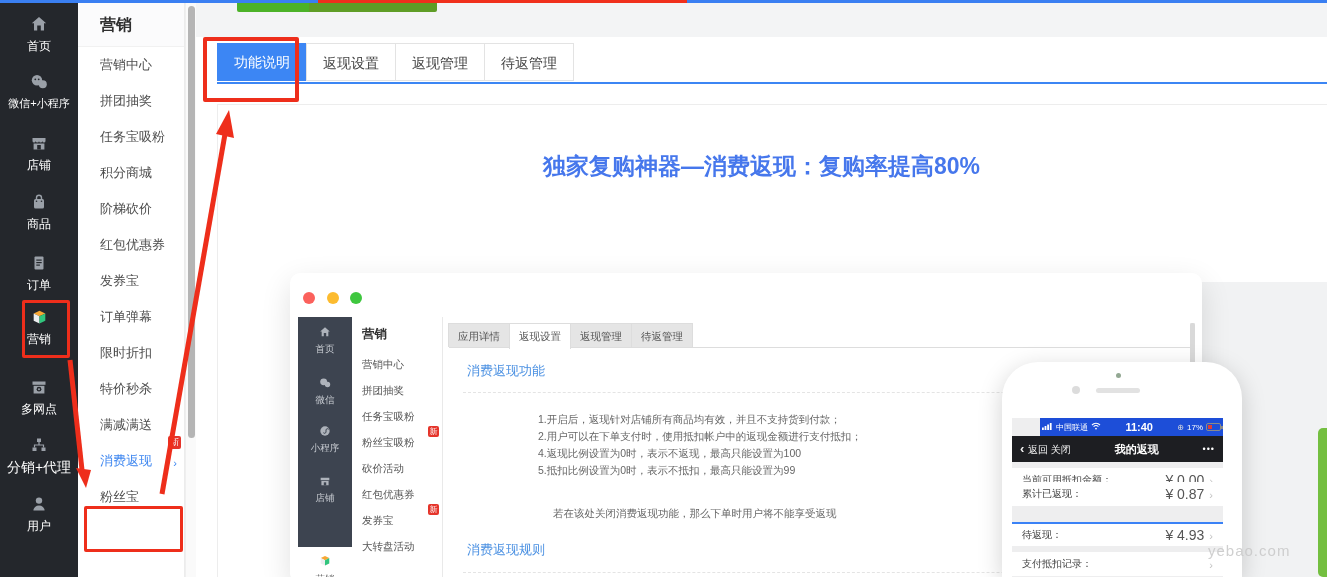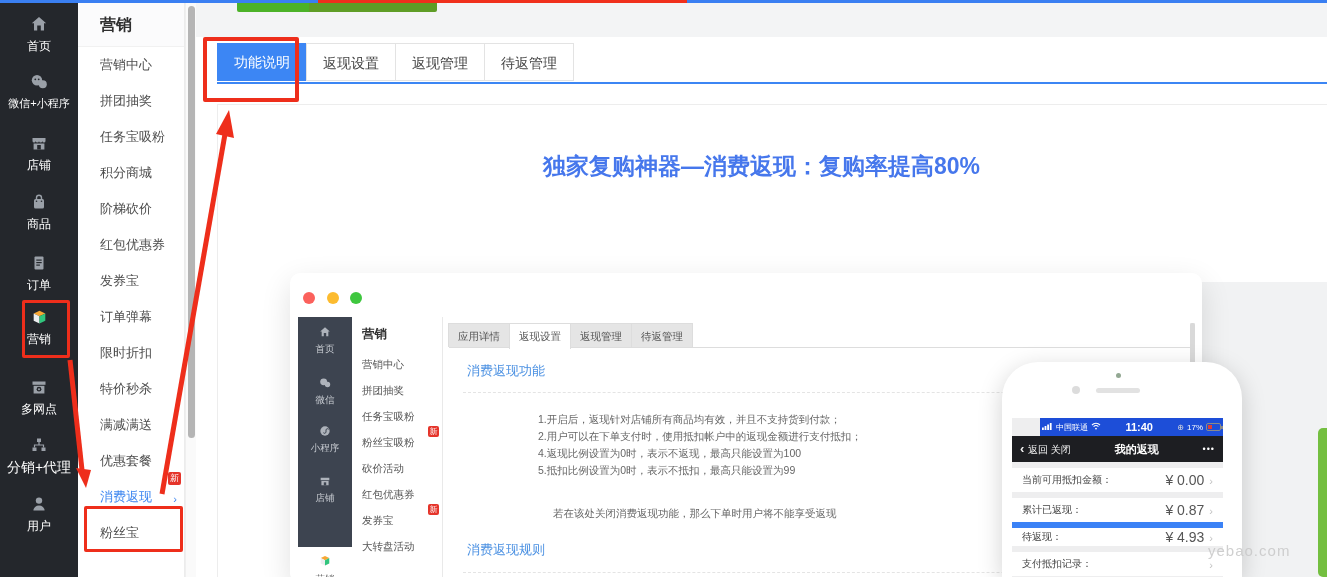--- a/index.html
+++ b/index.html
@@ -91,21 +91,21 @@
   .ph-nav { display:flex; align-items:center; justify-content:space-between; height:26px; background:#1d1e22; color:#fff; padding:0 8px; }
   .ph-back { font-size:10px; color:#f2f2f2; cursor:pointer; }
   .ph-back::before { content:"‹ "; font-size:13px; font-weight:bold; }
   .ph-title { font-size:11px; font-weight:bold; }
   .ph-more { font-size:9px; letter-spacing:1px; cursor:pointer; }
   .ph-row { position:absolute; left:0; right:0; height:24px; background:#fff; display:flex; align-items:center; justify-content:space-between; padding:0 10px; cursor:pointer; }
   .ph-row .lbl { font-size:10px; color:#444; }
   .ph-row .val { font-size:14px; color:#555; }
   .ph-row .chev { color:#c2c2c2; font-size:11px; margin-left:5px; }
   .ph-row .chev::after { content:"›"; }
-  .ph-row.b-top { border-top:6px solid #3b82f6; }
+  .ph-row.b-top { border-top:2px solid #3b82f6; }
 
   .green-bar { position:absolute; left:1122px; top:425px; width:9px; bottom:0; background:#74bf40; border-radius:5px 0 0 5px; z-index:32; }
   .watermark { position:absolute; left:1012px; top:539px; font-size:15px; letter-spacing:1px; color:#c8c8c8; opacity:0.85; z-index:35; }
 
   
   .anno-box { position:absolute; border:3px solid #ee2e1b; border-radius:2px; z-index:50; pointer-events:none; }
   .anno-box.b1 { left:203px; top:37px; width:96px; height:65px; border-width:4px; }
   .anno-box.b2 { left:22px; top:300px; width:48px; height:58px; }
   .anno-box.b3 { left:84px; top:506px; width:99px; height:46px; }
   .anno-svg { position:absolute; left:0; top:0; width:1327px; height:577px; z-index:49; pointer-events:none; }
@@ -204,21 +204,20 @@
       <div class="submenu-item">拼团抽奖</div>
       <div class="submenu-item">任务宝吸粉</div>
       <div class="submenu-item">积分商城</div>
       <div class="submenu-item">阶梯砍价</div>
       <div class="submenu-item">红包优惠券</div>
       <div class="submenu-item">发券宝</div>
       <div class="submenu-item">订单弹幕</div>
       <div class="submenu-item">限时折扣</div>
       <div class="submenu-item">特价秒杀</div>
       <div class="submenu-item">满减满送</div>
-      <div class="submenu-item">优惠套餐</div>
       <div class="submenu-item active">
         <span>消费返现</span>
         <span class="new-badge">新</span>
         <span class="mi-chevron"></span>
       </div>
       <div class="submenu-item">粉丝宝</div>
     </div>
   </nav>
   <div class="menu-scrollbar">
       <div class="thumb"></div>
@@ -355,21 +354,21 @@
         </div>
         <div class="ph-nav">
           <span class="ph-back"><span>返回</span>&nbsp;<span>关闭</span></span>
           <span class="ph-title">我的返现</span>
           <span class="ph-more">•••</span>
         </div>
         <div class="ph-row" style="top:50px">
           <span class="lbl">当前可用抵扣金额：</span>
           <span><span class="val">¥ 0.00</span><span class="chev"></span></span>
         </div>
-        <div class="ph-row" style="top:80px">
+        <div class="ph-row" style="top:64px">
           <span class="lbl">累计已返现：</span>
           <span><span class="val">¥ 0.87</span><span class="chev"></span></span>
         </div>
         <div class="ph-row b-top" style="top:104px">
           <span class="lbl">待返现：</span>
           <span><span class="val">¥ 4.93</span><span class="chev"></span></span>
         </div>
         <div class="ph-row" style="top:134px">
           <span class="lbl">支付抵扣记录：</span>
           <span><span class="val"></span><span class="chev"></span></span>

